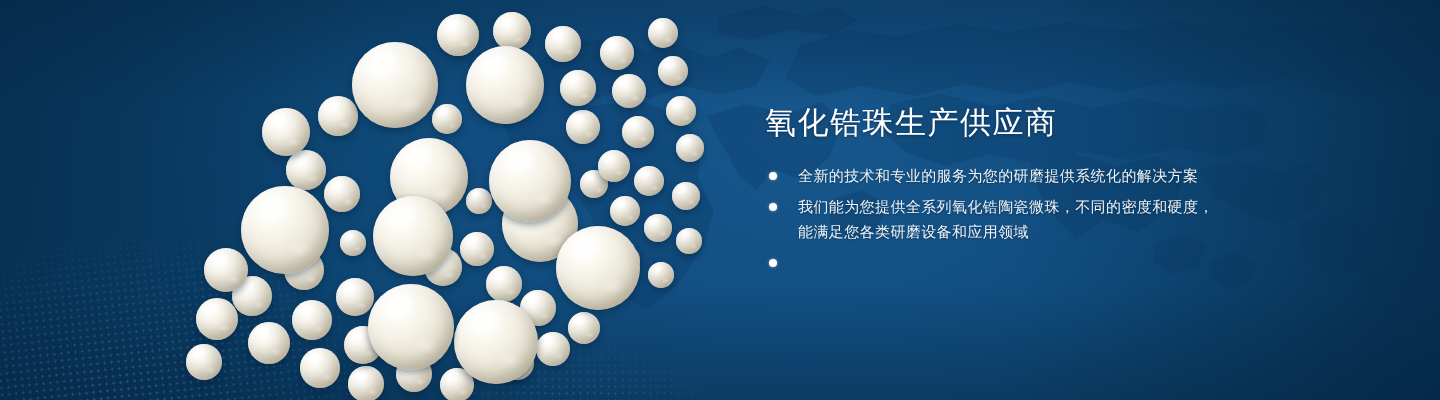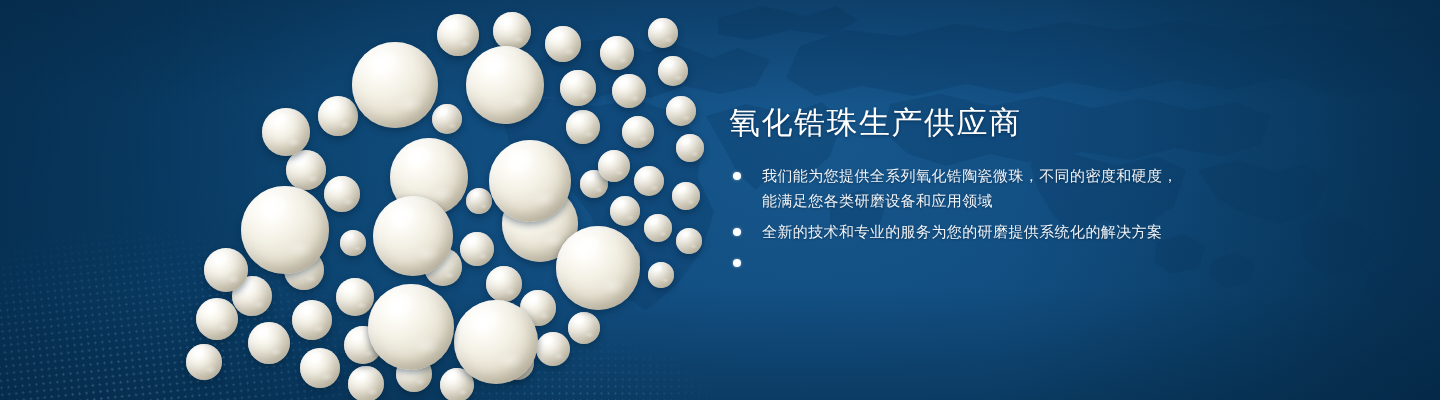--- a/index.html
+++ b/index.html
@@ -137,21 +137,21 @@
     width: 30%;
     height: 20%;
     border-radius: 50%;
     background: radial-gradient(ellipse at 50% 50%, rgba(255,255,255,0.30) 0%, rgba(255,255,255,0) 75%);
     pointer-events: none;
   }
 
   
   .content {
     position: absolute;
-    left: 729px;
+    left: 765px;
     top: 106px;
     width: 620px;
   }
   .headline {
     margin: 0 0 22px 0;
     font-size: 31px;
     line-height: 1.12;
     font-weight: 400;
     letter-spacing: 1.5px;
     color: #ffffff;
@@ -278,26 +278,26 @@
       <div class="bead" style="left: 368px; top: 284px; width: 86px; height: 86px;"></div>
       <div class="bead" style="left: 241px; top: 186px; width: 88px; height: 88px;"></div>
     </div>
 
   <div class="content">
     <h1 class="headline">氧化锆珠生产供应商</h1>
 
     <ul class="bullet-list">
       <li class="bullet-item">
         <span class="bullet-dot"></span>
-        <span>我们能为您提供全系列氧化锆陶瓷微珠，不同的密度和硬度，</span>
-        <span class="bullet-line2">能满足您各类研磨设备和应用领域</span>
+        <span>全新的技术和专业的服务为您的研磨提供系统化的解决方案</span>
       </li>
       <li class="bullet-item">
         <span class="bullet-dot"></span>
-        <span>全新的技术和专业的服务为您的研磨提供系统化的解决方案</span>
+        <span>我们能为您提供全系列氧化锆陶瓷微珠，不同的密度和硬度，</span>
+        <span class="bullet-line2">能满足您各类研磨设备和应用领域</span>
       </li>
       <li class="bullet-item">
         <span class="bullet-dot"></span>
       </li>
     </ul>
   </div>
 
 </div>
 
 </body></html>

